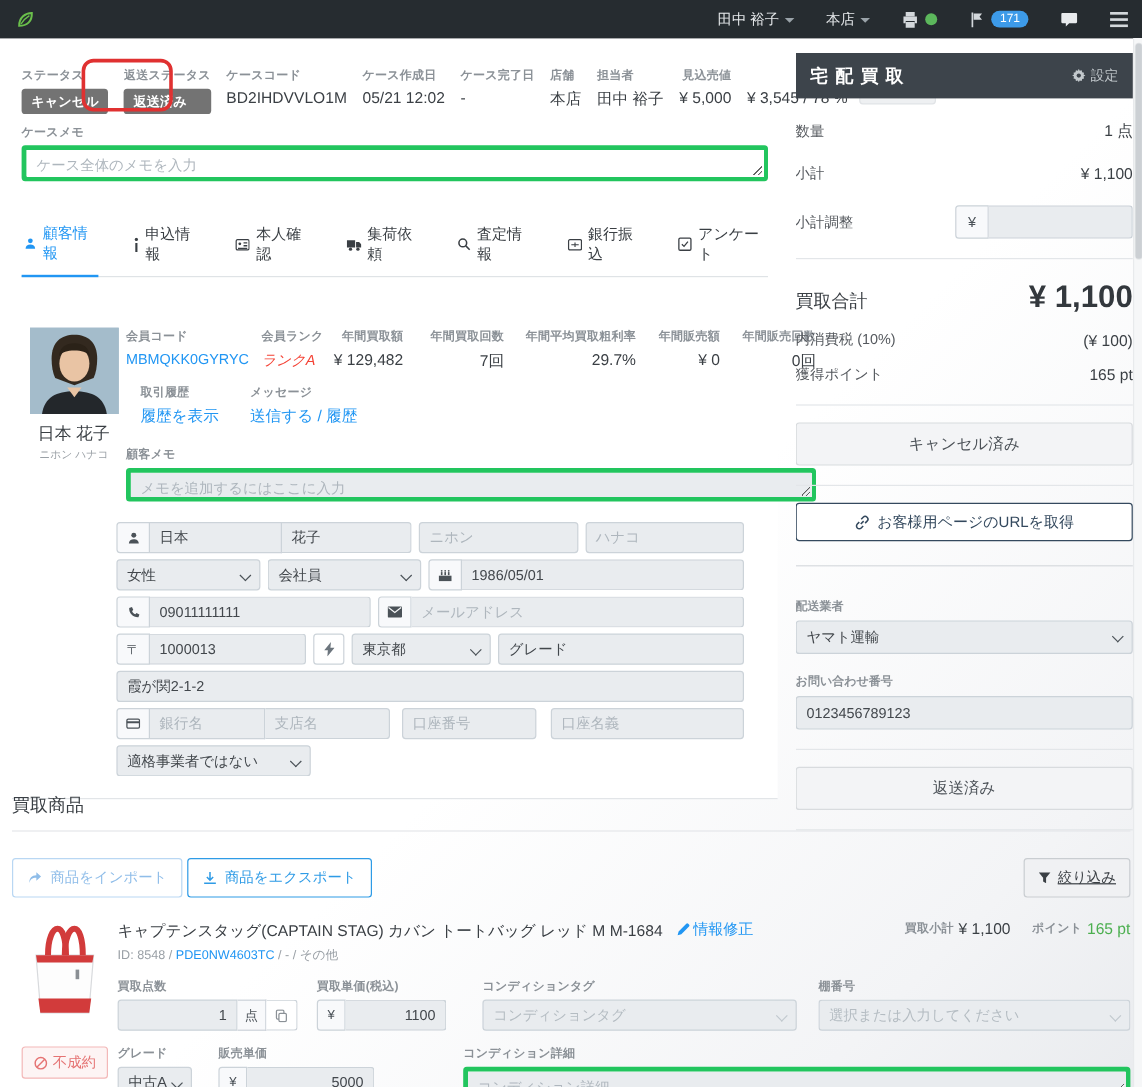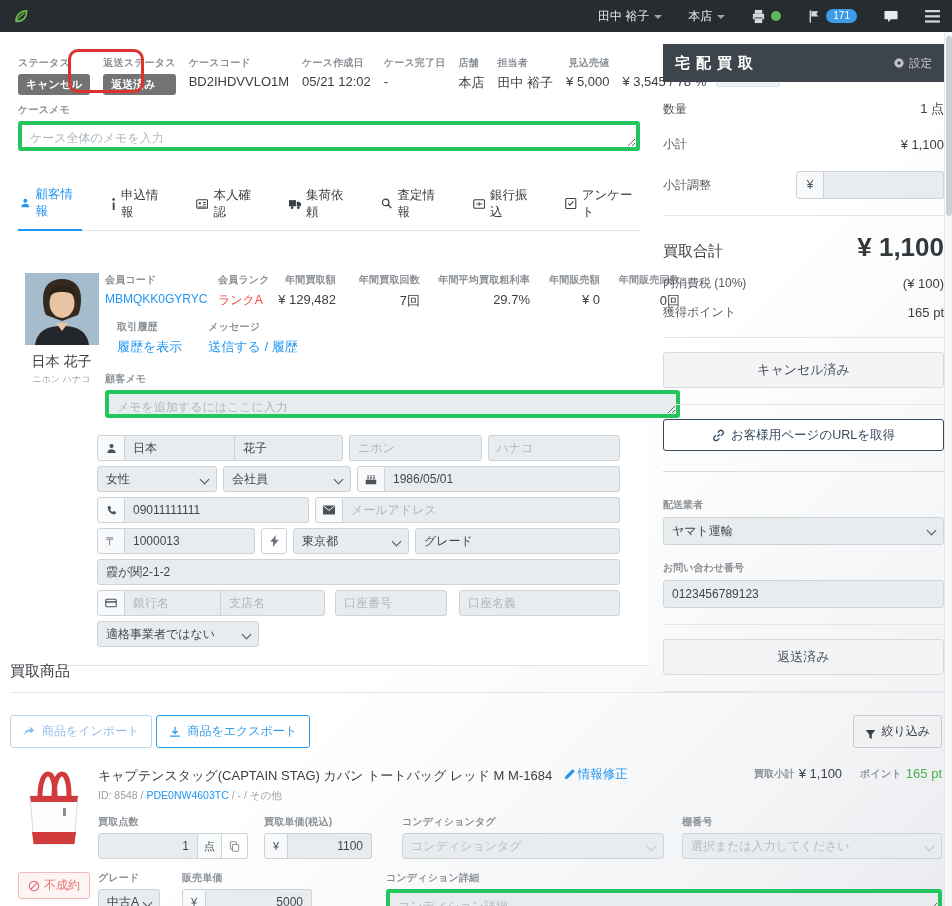--- a/index.html
+++ b/index.html
@@ -103,22 +103,22 @@
 
   
   .products { position:absolute; left:10px; top:662px; width:932px; }
   .prod-hd { font-size:15px; color:#3a3f44; }
   .prod-hr { border-top:1px solid #e4e7ea; margin-top:11px; }
   .prod-toolbar { display:flex; margin-top:22px; }
   .ol-btn { display:flex; align-items:center; gap:6px; background:#fff; border:1px solid; border-radius:3px;
             padding:7px 12px; font-size:12px; cursor:pointer; font-family:Liberation Serif, serif; }
   .imp { color:#8fbde9; border-color:#b9d7f3; margin-right:4px; }
   .exp { color:#2e9be6; border-color:#2e9be6; }
-  .filter-btn { margin-left:auto; display:flex; align-items:flex-end; gap:5px; background:#f0f1f3; border:1px solid #c9cdd1;
-                border-radius:3px; padding:7px 11px; font-size:12px; color:#3a3f44; cursor:pointer; }
+  .filter-btn { margin-left:auto; display:flex; align-items:center; gap:5px; background:#f0f1f3; border:1px solid #c9cdd1;
+                border-radius:3px; padding:7px 11px; font-size:12px; color:#3a3f44; cursor:pointer;text-decoration:underline; }
   .prod-row { display:flex; margin-top:18px; }
   .prod-img-col { width:88px; flex:0 0 auto; text-align:center; }
   .unsold { display:inline-flex; align-items:center; gap:4px; border:1px solid #f3b8b8; background:#fdf4f4;
             color:#e57373; font-size:12px; border-radius:3px; padding:4px 9px; margin-top:14px; }
   .prod-main { flex:1; }
   .prod-title-row { display:flex; align-items:flex-start; }
   .prod-title { font-size:13px; color:#3a3f44; }
   .edit-link { display:inline-flex; align-items:center; gap:3px; margin-left:8px; font-size:12.5px; }
   .prod-id { font-size:10.5px; color:#9aa0a6; margin-top:4px; }
   .prod-totals { margin-left:auto; display:flex; gap:18px; text-align:right; flex:0 0 auto; padding-left:10px; }
@@ -308,21 +308,21 @@
     </div>
 
     <div class="cust-main">
       <div class="stats-row">
         <div class="stat" style="width:113px;">
           <span class="lbl">会員コード</span>
           <span class="sv link" style="font-size:12px;">MBMQKK0GYRYC</span>
         </div>
         <div class="stat" style="width:52px;">
           <span class="lbl">会員ランク</span>
-          <span class="sv" style="color:#f44336; font-size:12px;">ランクA</span>
+          <span class="sv" style="color:#f44336; font-size:12px;font-style:italic;">ランクA</span>
         </div>
         <div class="stat r" style="width:66px;">
           <span class="lbl">年間買取額</span>
           <span class="sv">¥ 129,482</span>
         </div>
         <div class="stat r" style="width:70px; margin-left:14px;">
           <span class="lbl">年間買取回数</span>
           <span class="sv">7回</span>
         </div>
         <div class="stat r" style="width:96px; margin-left:14px;">

